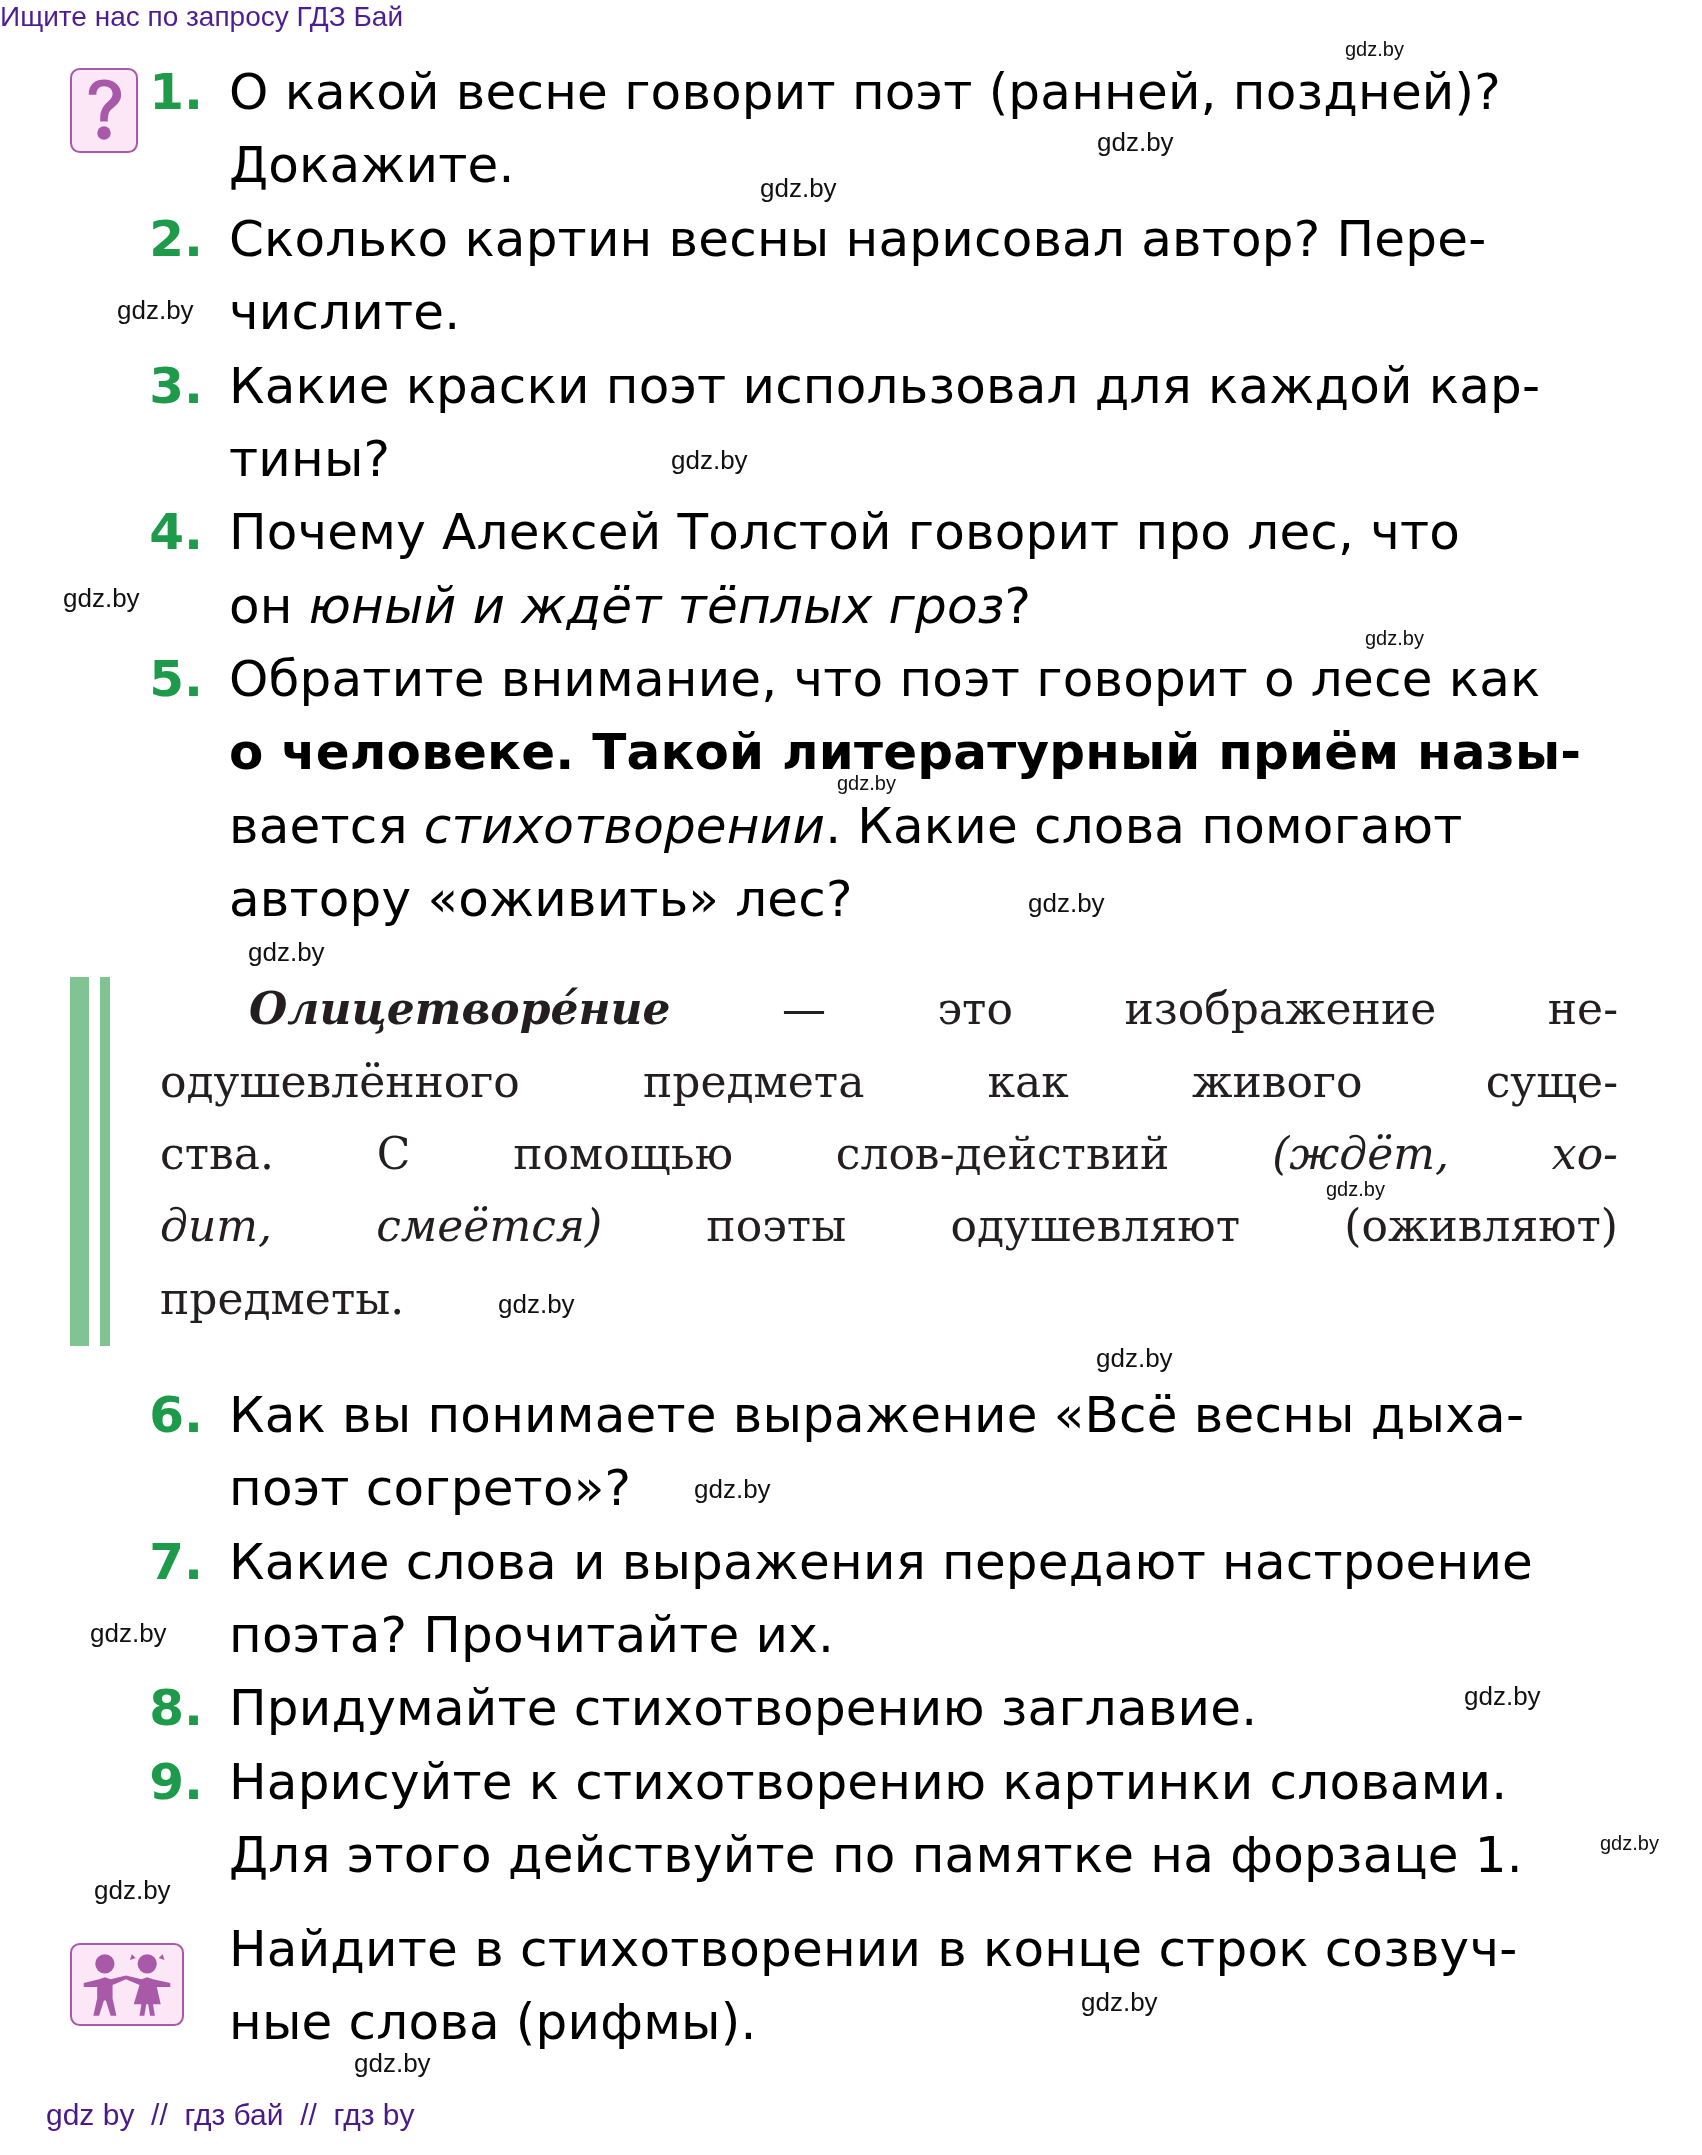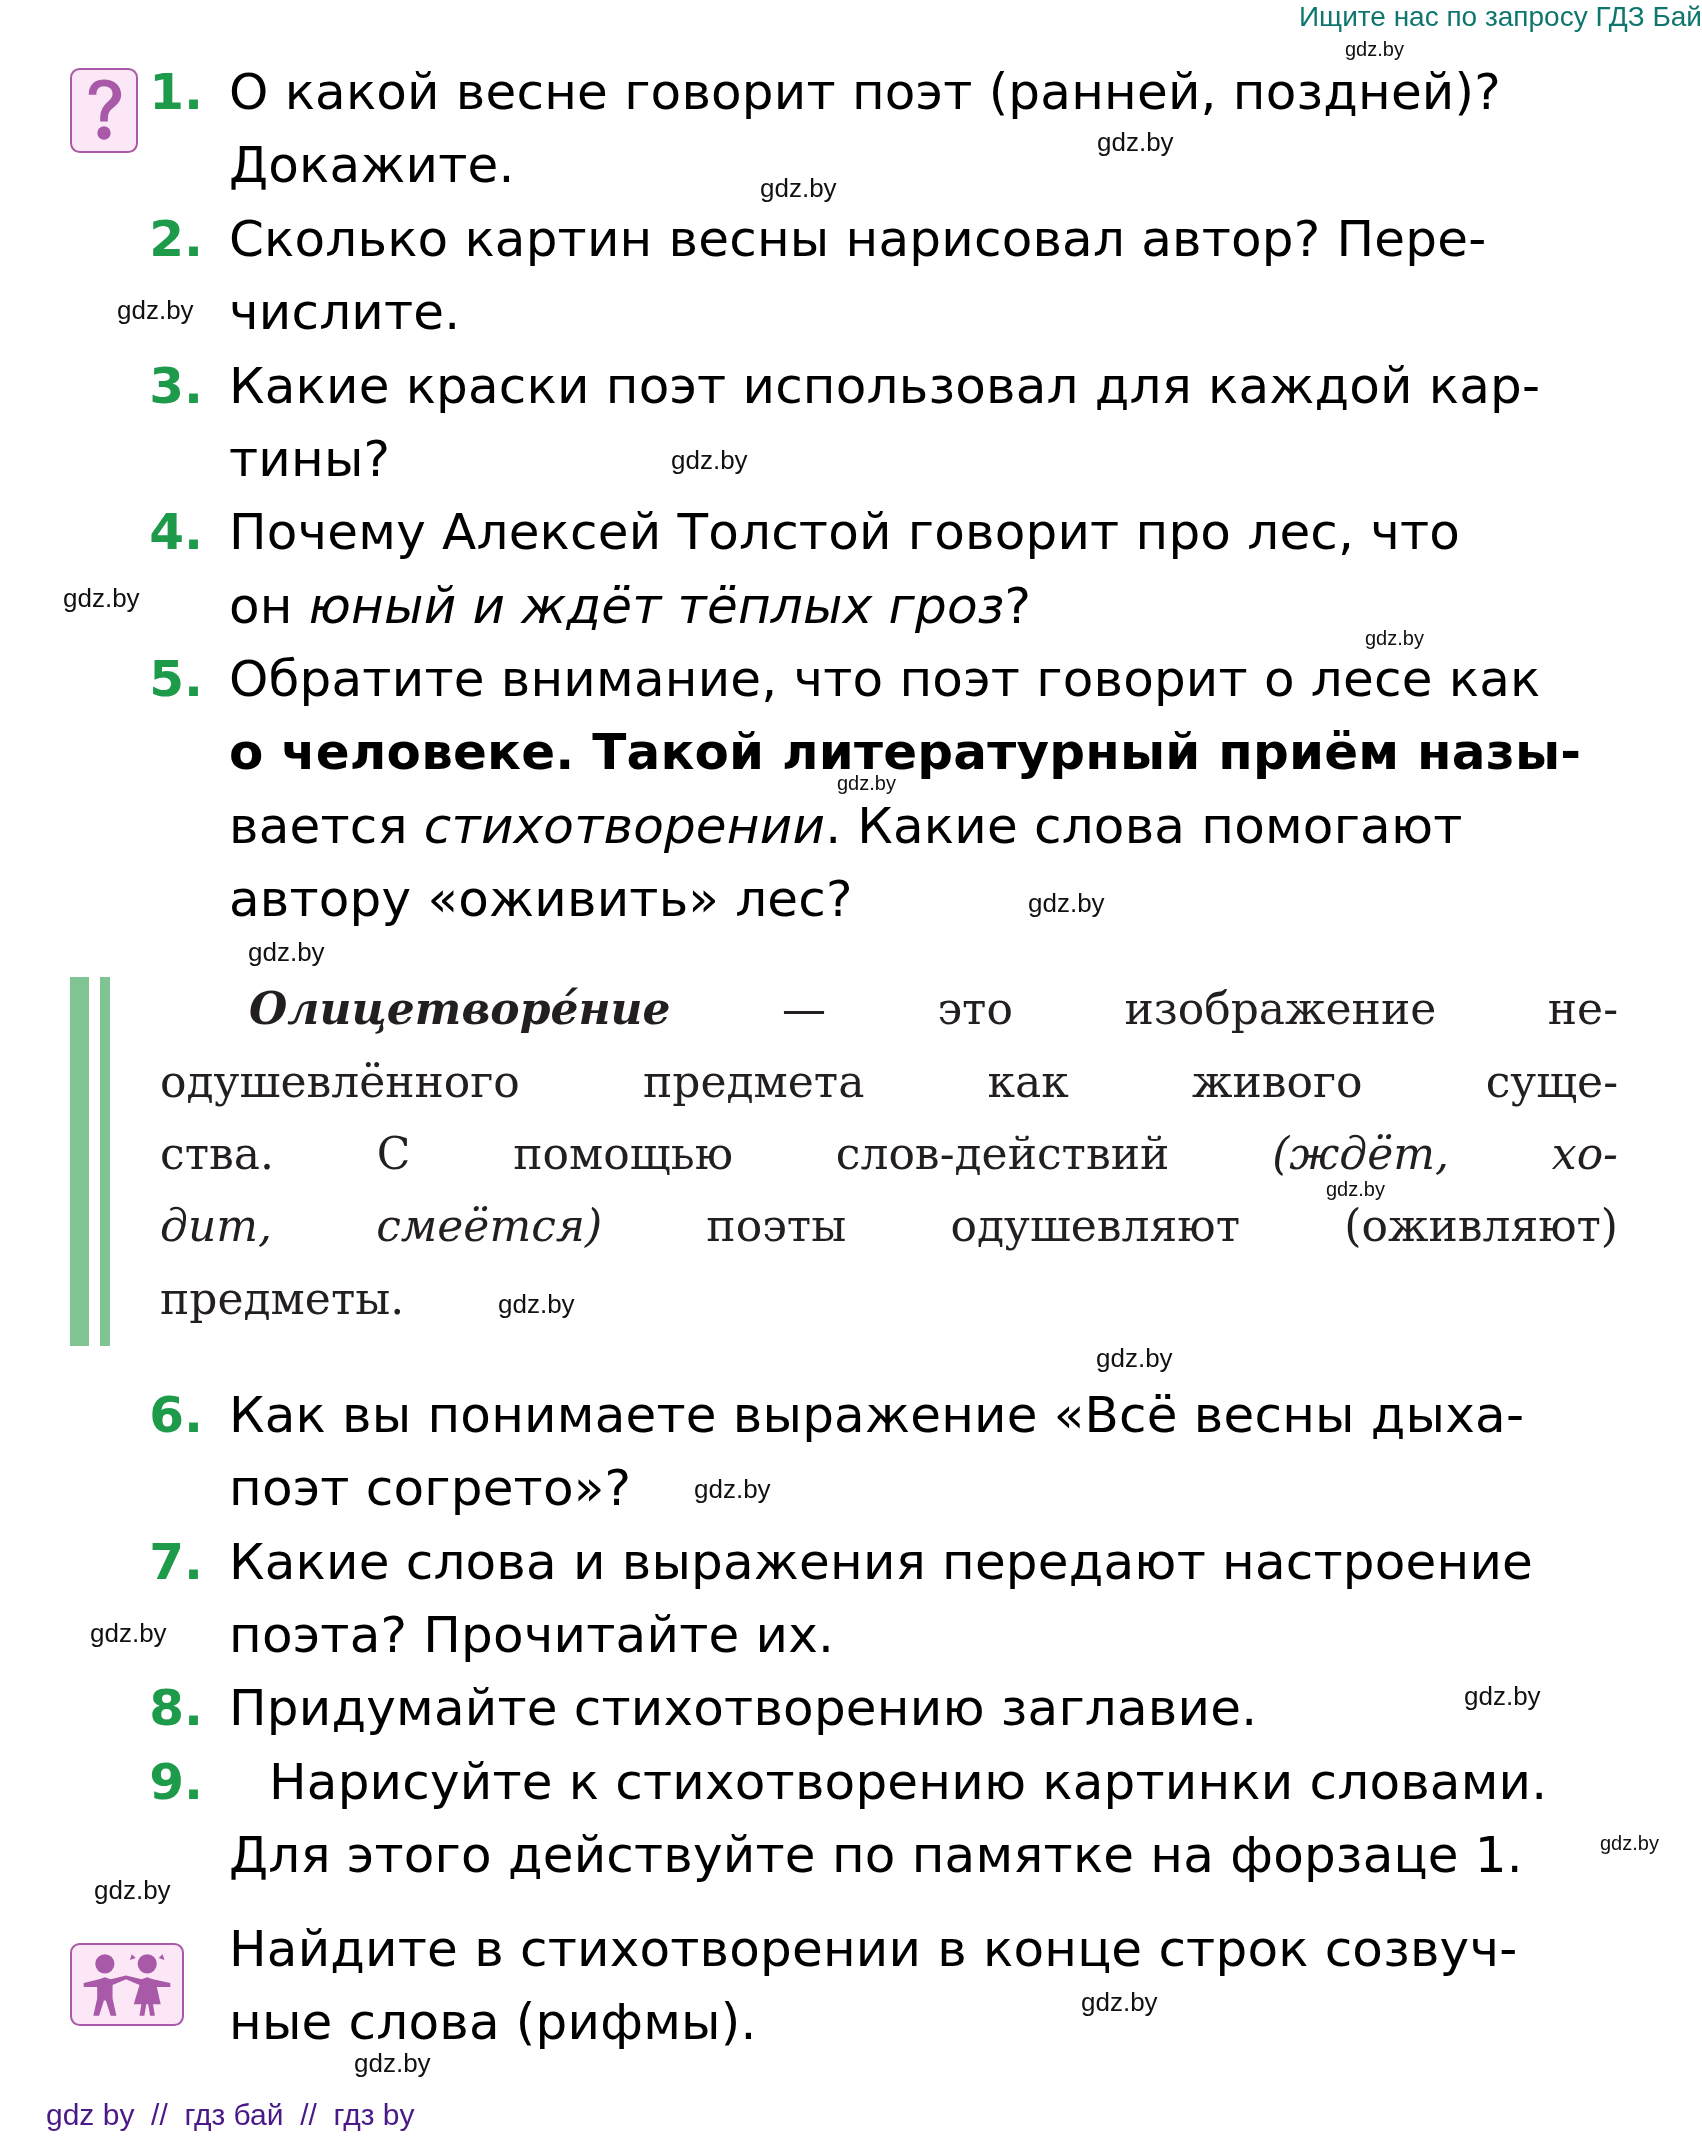--- a/index.html
+++ b/index.html
@@ -1,18 +1,18 @@
 <!DOCTYPE html>
 <html><head>
 <meta charset="utf-8">
 <style>
   html, body { margin:0; padding:0; background:#ffffff; }
   body { width:1702px; height:2155px; position:relative; overflow:hidden; }
   .abs { position:absolute; }
-  .header { top:0; left:0; width:1702px; text-align:right; font-family:"Liberation Sans", sans-serif; font-size:28px; color:#0f766e; line-height:33px; }
+  .header { top:0; left:0; width:1702px; text-align:left; font-family:"Liberation Sans", sans-serif; font-size:28px; color:#4c1d95; line-height:33px; }
   .footer { top:2095px; left:18px; width:1702px; text-align:left; font-family:"Liberation Sans", sans-serif; font-size:30px; color:#4a1a88; line-height:39px; white-space:pre;padding-left:28px; }
   .q-line { position:absolute; left:229px; font-family:"DejaVu Sans", sans-serif; font-size:50px; color:#000000; line-height:73px; white-space:nowrap; letter-spacing:0.2px; }
   .q-num { position:absolute; font-family:"DejaVu Sans", sans-serif; font-weight:bold; font-size:50px; color:#1d9a4a; line-height:73px; width:77px; text-align:right; left:126px; }
   .q-line i { font-style:italic; }
   .def-line { position:absolute; left:160px; width:1458px; font-family:"DejaVu Serif", serif; font-size:44px; color:#231f20; line-height:72px; white-space:nowrap; }
   .def-line.justify { text-align:justify; text-align-last:justify; }
   .def-line i { font-style:italic; }
   .def-term { font-weight:bold; font-style:italic; }
   .wm { position:absolute; font-family:"Liberation Sans", sans-serif; font-size:26px; color:#111111; line-height:29px; white-space:nowrap; }
   .wm.small { font-size:20px; line-height:23px; }
@@ -67,21 +67,21 @@
 <div class="q-line" style="top:1452px;">поэт согрето»?</div>
 
 <div class="q-num" style="top:1526px;">7.</div>
 <div class="q-line" style="top:1526px;">Какие слова и выражения передают настроение</div>
 <div class="q-line" style="top:1599px;">поэта? Прочитайте их.</div>
 
 <div class="q-num" style="top:1672px;">8.</div>
 <div class="q-line" style="top:1672px;">Придумайте стихотворению заглавие.</div>
 
 <div class="q-num" style="top:1746px;">9.</div>
-<div class="q-line" style="top:1746px;margin-left:40px;">Нарисуйте к стихотворению картинки словами.</div>
+<div class="q-line" style="top:1746px;">Нарисуйте к стихотворению картинки словами.</div>
 <div class="q-line" style="top:1819px;">Для этого действуйте по памятке на форзаце 1.</div>
 
 <div class="icon-box" style="left:70px; top:1943px; width:114px; height:83px;">
   <svg width="102" height="70" viewBox="0 0 106 72">
     <circle cx="30" cy="14" r="10" fill="#a85aa8"></circle>
     <path d="M8 34 L24 30 L30 28 L36 30 L52 26 L52 30 L38 36 L38 50 L42 68 L36 68 L31 52 L29 52 L24 68 L18 68 L22 50 L22 38 L8 38 Z" fill="#a85aa8"></path>
     <circle cx="74" cy="14" r="10" fill="#a85aa8"></circle>
     <path d="M62 8 L58 4 L56 10 Z M86 8 L90 4 L92 10 Z" fill="#a85aa8"></path>
     <path d="M52 26 L68 30 L74 28 L80 30 L98 34 L98 38 L84 38 L88 56 L80 56 L82 68 L77 68 L75 56 L73 56 L71 68 L66 68 L68 56 L60 56 L66 36 L52 30 Z" fill="#a85aa8"></path>
   </svg>

